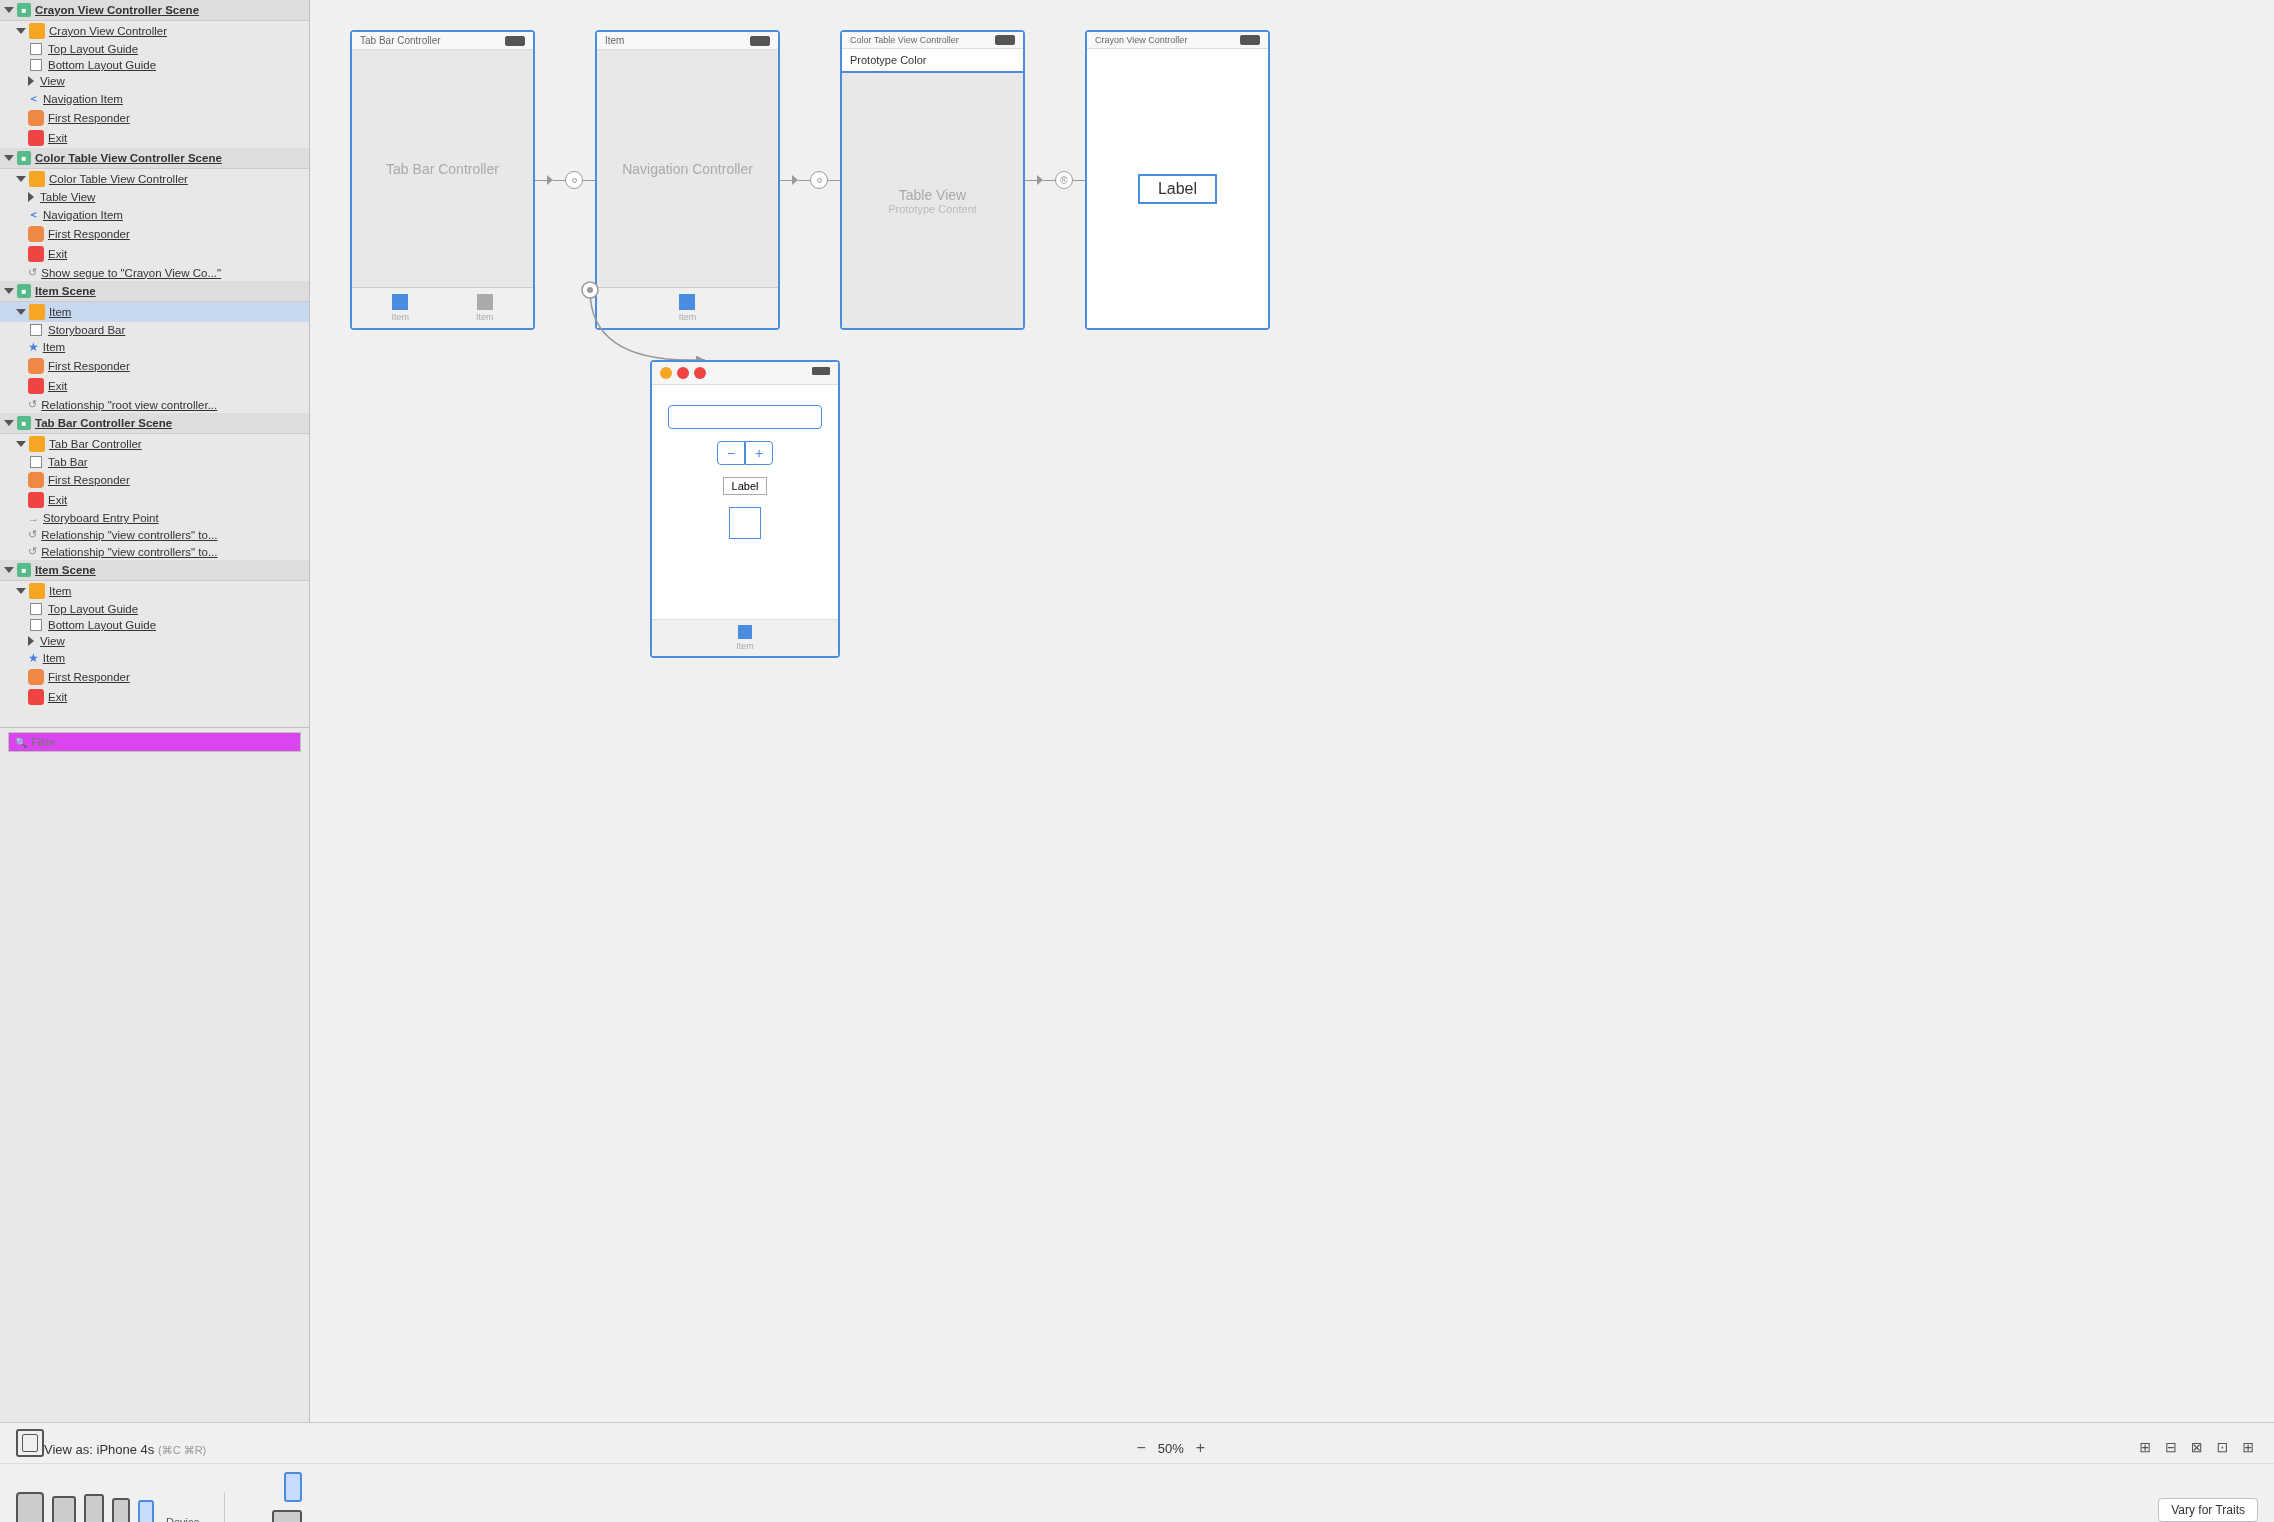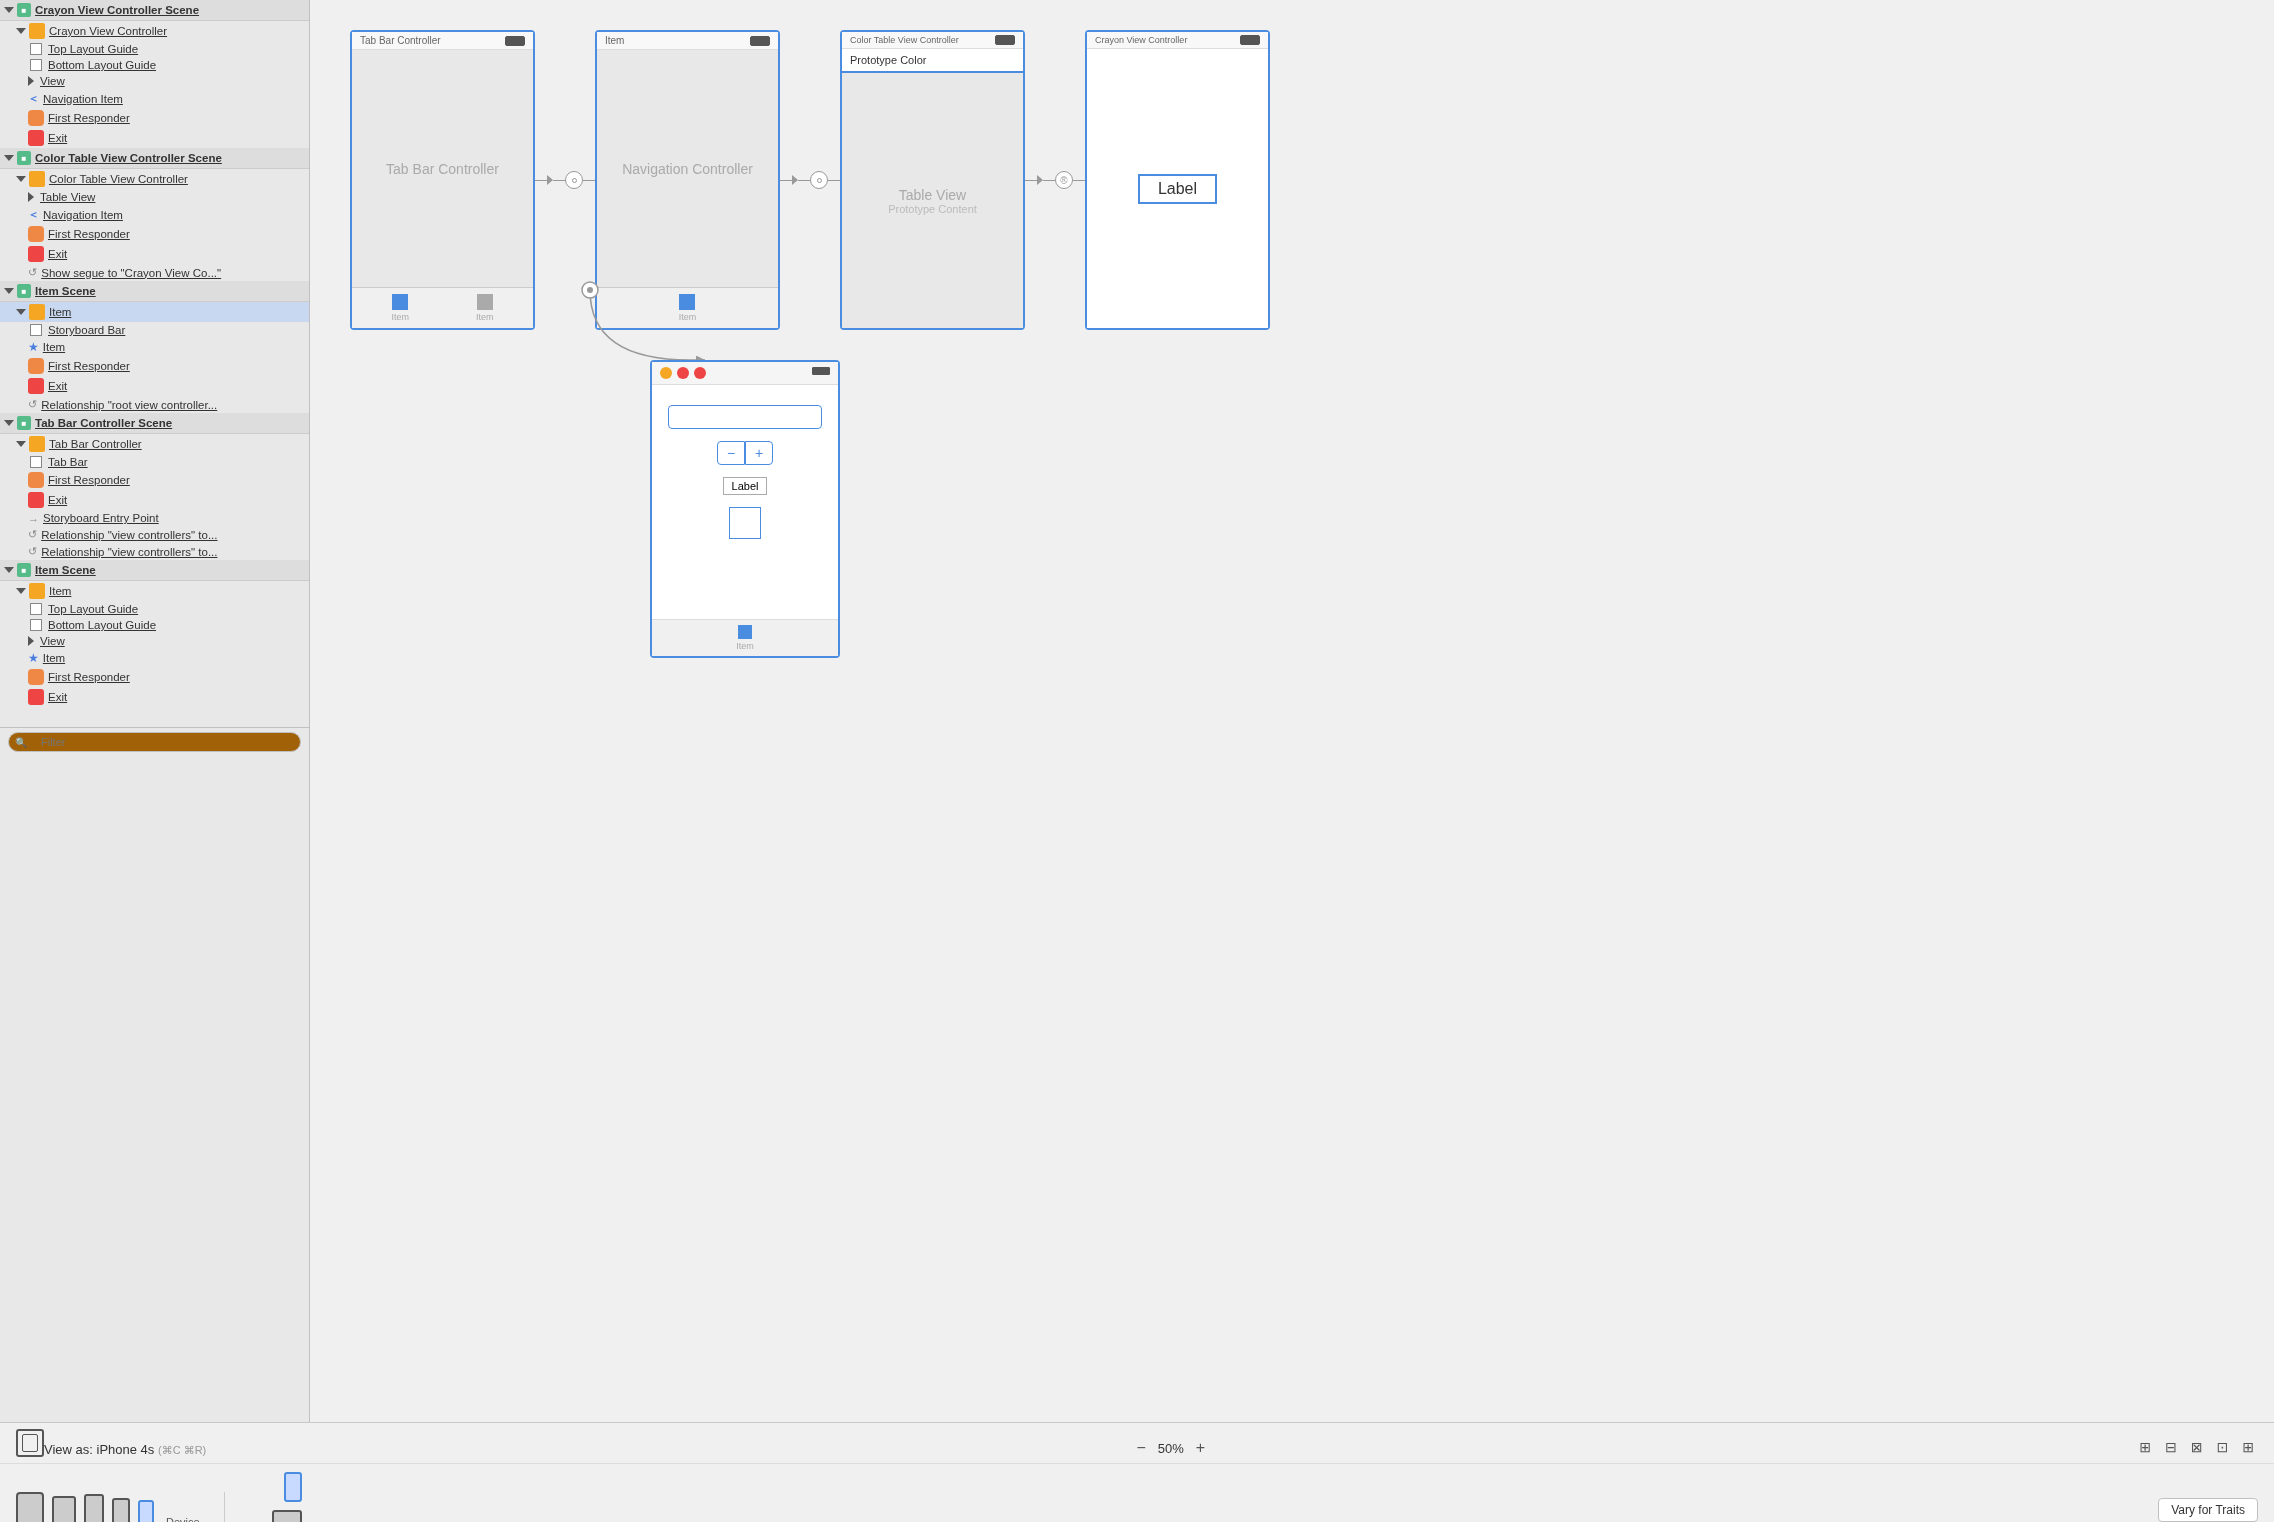--- a/index.html
+++ b/index.html
@@ -27,21 +27,21 @@
     .icon-rect { width: 12px; height: 12px; border: 1.5px solid #888; background: white; margin-right: 6px; margin-left: 2px; flex-shrink: 0; }
     .icon-star { color: #4a7de0; font-size: 12px; margin-right: 4px; flex-shrink: 0; }
     .icon-arrow { color: #888; font-size: 11px; margin-right: 4px; flex-shrink: 0; }
     .icon-circle-arrow { color: #888; font-size: 11px; margin-right: 4px; flex-shrink: 0; }
     .icon-nav { color: #4a7de0; font-size: 11px; margin-right: 4px; flex-shrink: 0; font-weight: bold; }
     .icon-scene { background: #5b8; border-radius: 2px; width: 14px; height: 14px; margin-right: 4px; flex-shrink: 0; display: flex; align-items: center; justify-content: center; font-size: 8px; color: white; }
     .sidebar-text { font-size: 11.5px; color: #333; text-decoration: underline; }
     .sidebar-highlight { background: #c8d8f0; }
 
     .sidebar-filter { padding: 4px 8px; border-top: 1px solid #c0c0c0; background: #e8e8e8; }
-    .sidebar-filter input { width: 100%; padding: 3px 8px 3px 32px; border: 1px solid #c0c0c0; border-radius: 10px; font-size: 11px; background: #a16207; }
+    .sidebar-filter input { width: 100%; padding: 3px 8px 3px 22px; border: 1px solid #c0c0c0; border-radius: 0; font-size: 11px; background: #d946ef; }
     .filter-wrap { position: relative; }
     .filter-icon { position: absolute; left: 7px; top: 50%; transform: translateY(-50%); color: #999; font-size: 10px; }
 
     
     .canvas-area { flex: 1; overflow: auto; background: #f0f0f0; position: relative; padding: 20px; }
 
     
     .bottom-toolbar { height: 100px; background: #f0f0f0; border-top: 1px solid #c8c8c8; display: flex; flex-direction: column; }
     .bottom-toolbar-top { display: flex; align-items: flex-end; padding: 6px 16px; border-bottom: 1px solid #ddd; gap: 0; }
     .zoom-controls { display: flex; align-items: center; gap: 8px; margin-left: auto; }

